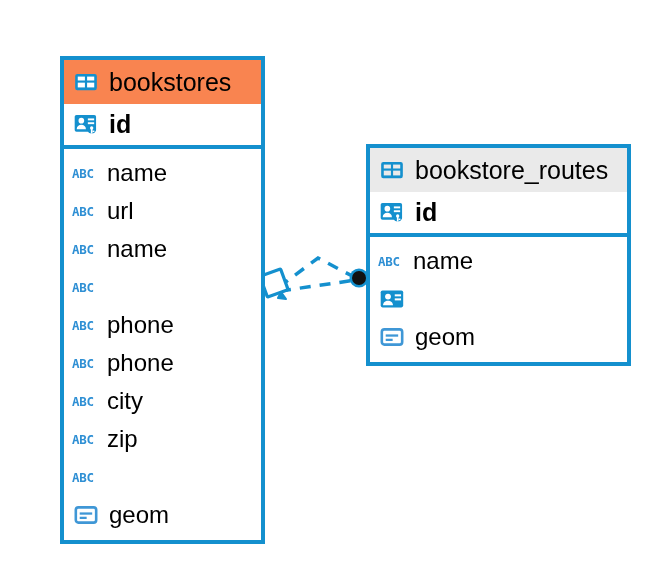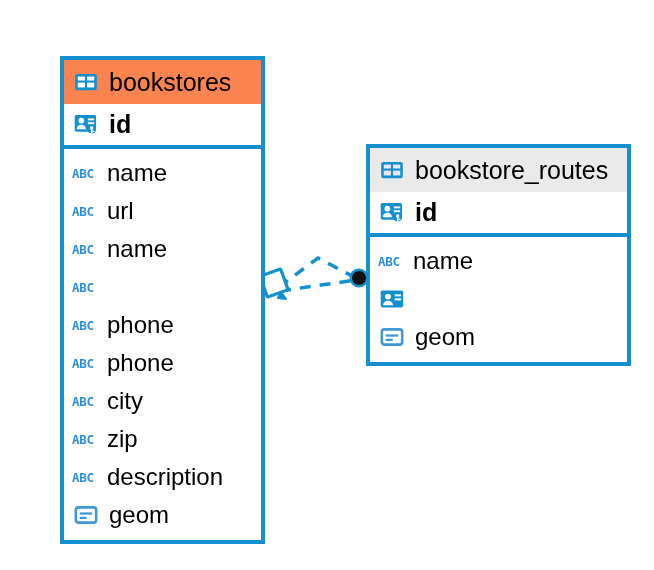--- a/index.html
+++ b/index.html
@@ -225,21 +225,20 @@
         </span>
         <span class="field-label">zip</span>
       </div>
 
       <div class="field-row">
         <span class="icon sm">
           <svg viewBox="0 0 26 14" width="26" height="14" xmlns="http://www.w3.org/2000/svg">
             <text x="0" y="11.5" font-family="'DejaVu Sans Mono', monospace" font-size="12.5" font-weight="bold" fill="#2e8fd4" letter-spacing="-0.3">ABC</text>
           </svg>
         </span>
-        <span class="field-label">description</span>
       </div>
 
       <div class="field-row">
         <span class="icon">
           <svg viewBox="0 0 24 24" width="26" height="26" xmlns="http://www.w3.org/2000/svg">
             <rect x="2.6" y="5" width="18.8" height="14" rx="2.4" fill="#ffffff" stroke="#3f97d6" stroke-width="2.4"></rect>
             <rect x="6.2" y="9.6" width="11.5" height="2.1" fill="#3f97d6"></rect>
             <rect x="6.2" y="13.6" width="6.4" height="2.1" fill="#3f97d6"></rect>
           </svg>
         </span>

